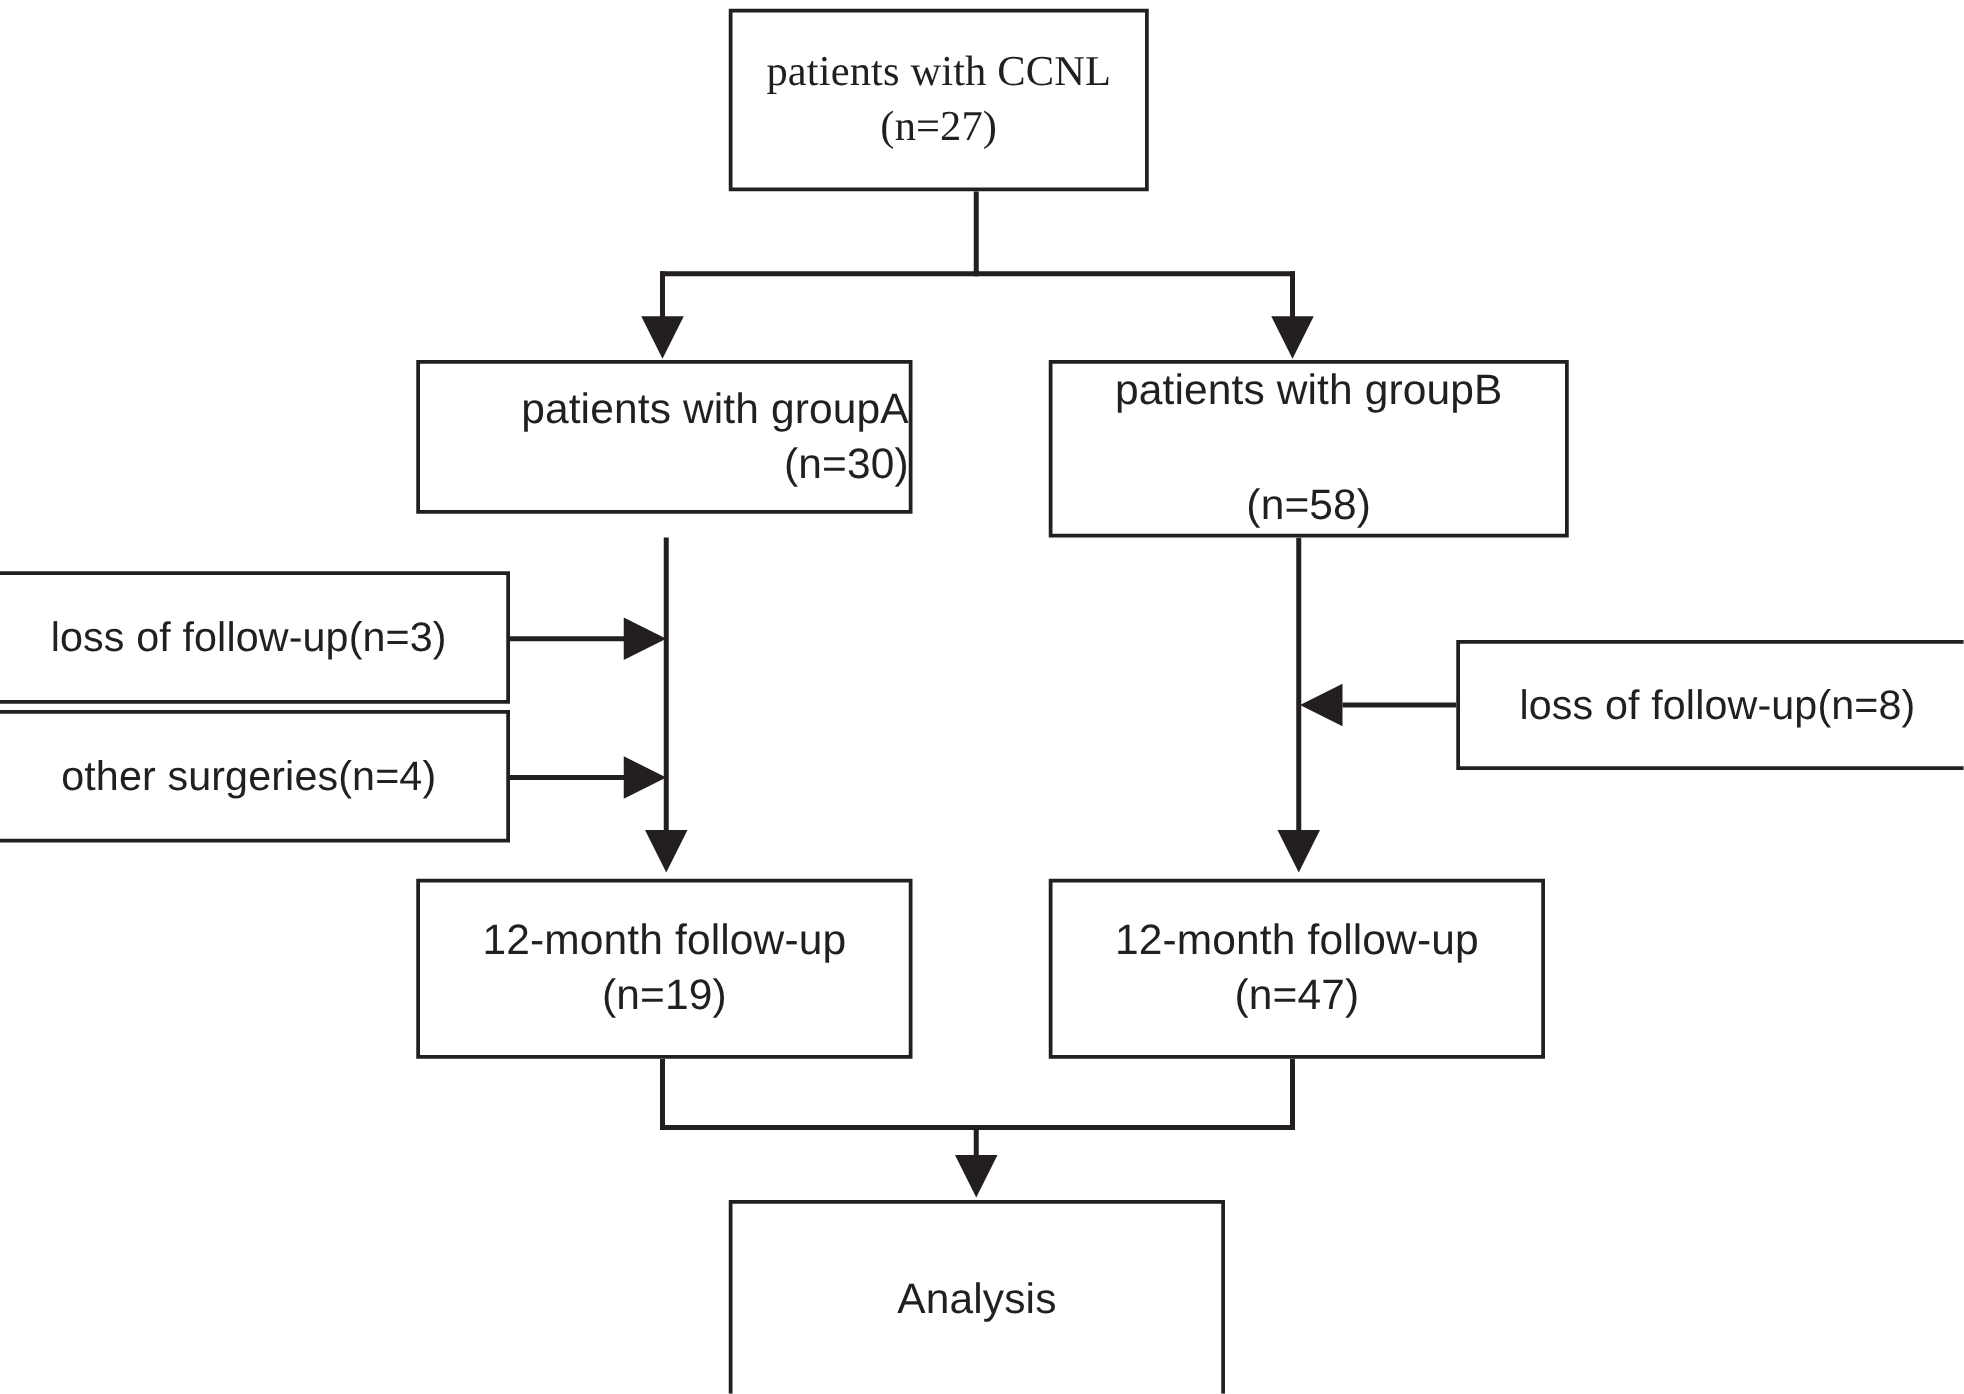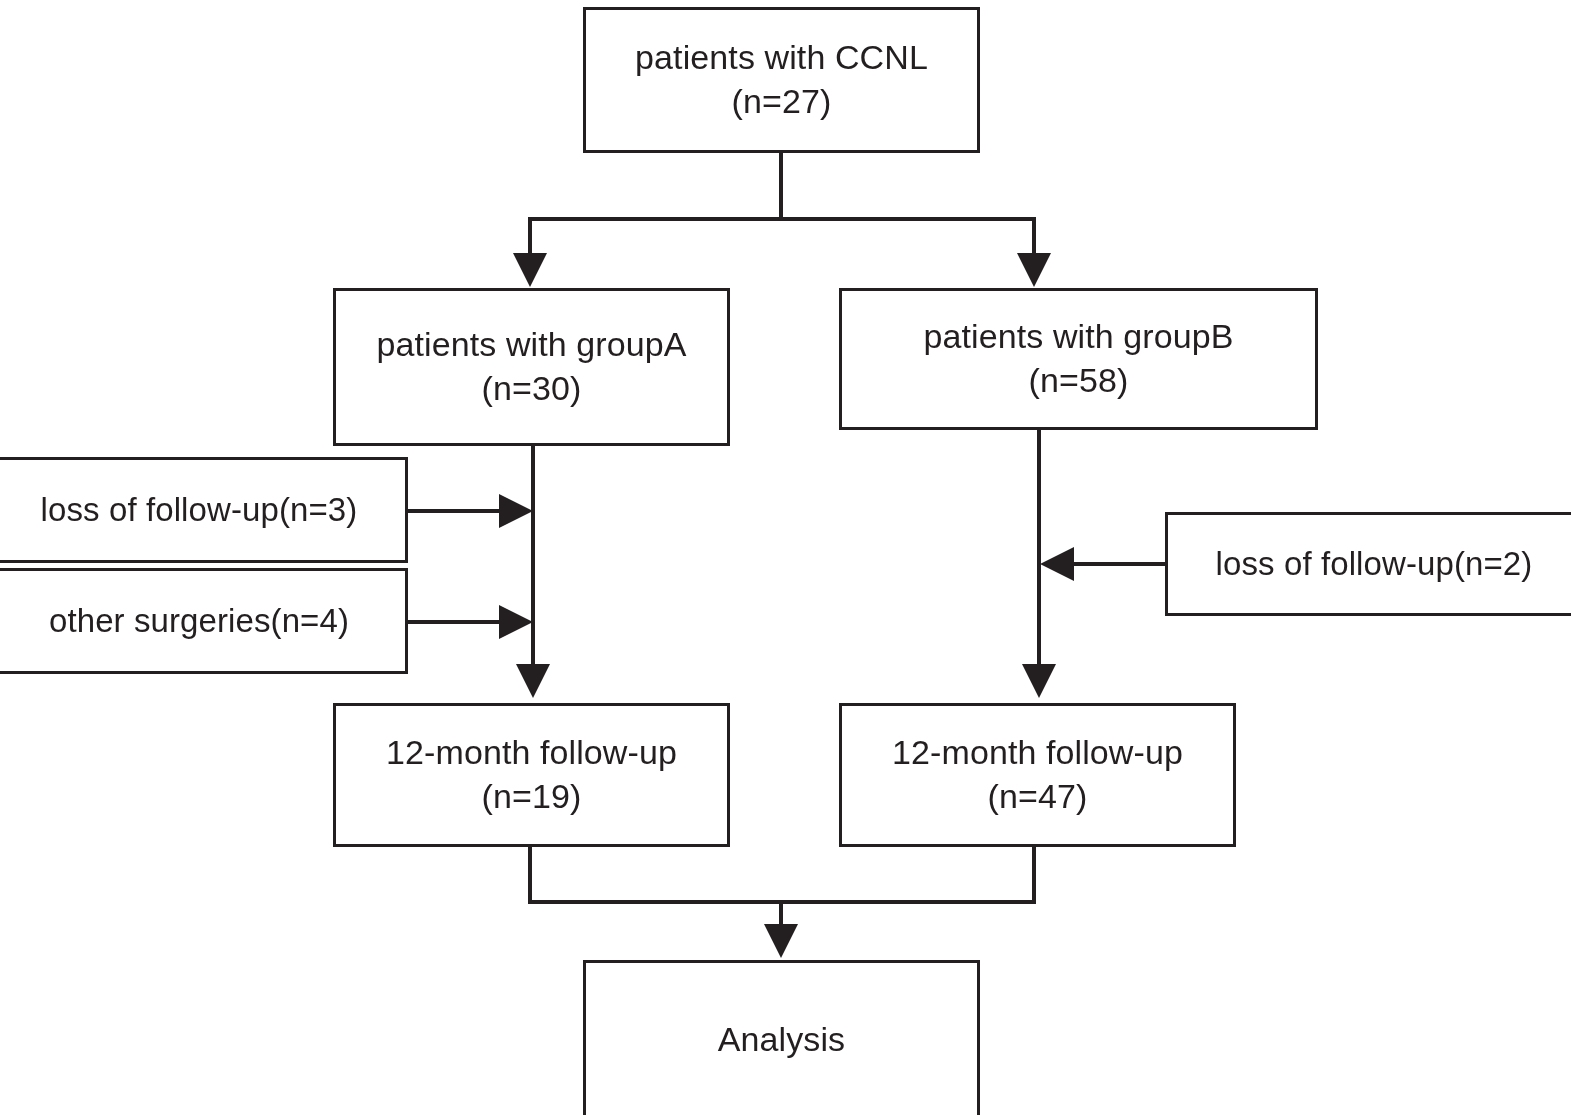--- a/index.html
+++ b/index.html
@@ -36,23 +36,23 @@
   }
   .node .line1, .node .line2 {
     display: block;
     white-space: nowrap;
   }
   .node.single {
     justify-content: center;
   }
 
   
-  #box-ccnl      { left: 583px;  top: 7px;   width: 397px; height: 146px; }
-  #box-groupa    { left: 333px;  top: 288px; width: 397px; height: 158px; }
-  #box-groupb    { left: 839px;  top: 288px; width: 479px; height: 142px; }
+  #box-ccnl      { left: 583px;  top: 7px;   width: 336px; height: 146px; font-family: Liberation Serif, serif; }
+  #box-groupa    { left: 333px;  top: 288px; width: 397px; height: 123px; align-items: flex-end; }
+  #box-groupb    { left: 839px;  top: 288px; width: 416px; height: 142px; justify-content: space-between; }
   #box-lossa     { left: -10px;  top: 457px; width: 418px; height: 106px; }
   #box-othersurg { left: -10px;  top: 568px; width: 418px; height: 106px; }
   #box-lossb     { left: 1165px; top: 512px; width: 418px; height: 104px; }
   #box-fua       { left: 333px;  top: 703px; width: 397px; height: 144px; }
   #box-fub       { left: 839px;  top: 703px; width: 397px; height: 144px; }
   #box-analysis  { left: 583px;  top: 960px; width: 397px; height: 160px; }
 
   #box-lossa, #box-othersurg { font-size: 33px; }
   #box-lossb { font-size: 33px; }
 
@@ -147,21 +147,21 @@
 
   <div class="node single" id="box-lossa">
     <span class="line1">loss of follow-up(n=3)</span>
   </div>
 
   <div class="node single" id="box-othersurg">
     <span class="line1">other surgeries(n=4)</span>
   </div>
 
   <div class="node single" id="box-lossb">
-    <span class="line1">loss of follow-up(n=2)</span>
+    <span class="line1">loss of follow-up(n=8)</span>
   </div>
 
   <div class="node" id="box-fua">
     <span class="line1">12-month follow-up</span>
     <span class="line2">(n=19)</span>
   </div>
 
   <div class="node" id="box-fub">
     <span class="line1">12-month follow-up</span>
     <span class="line2">(n=47)</span>

